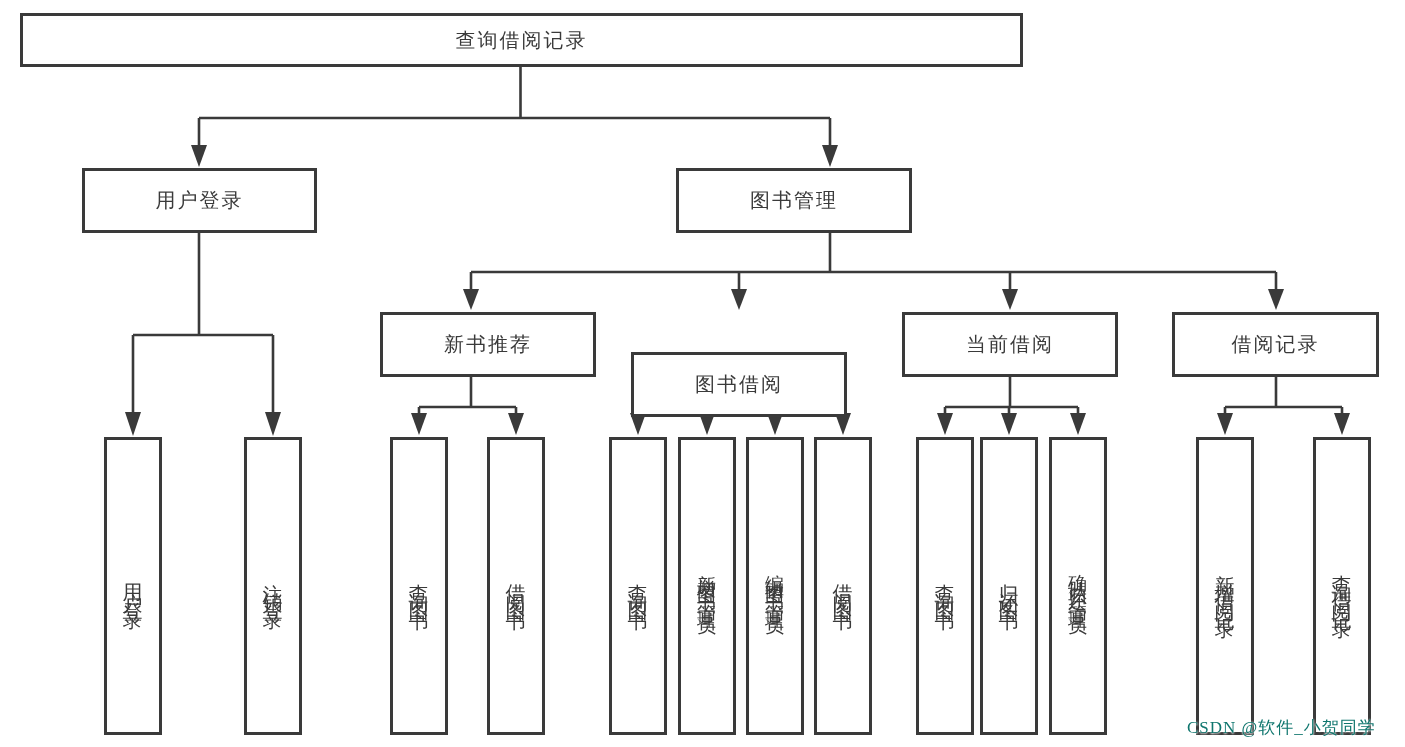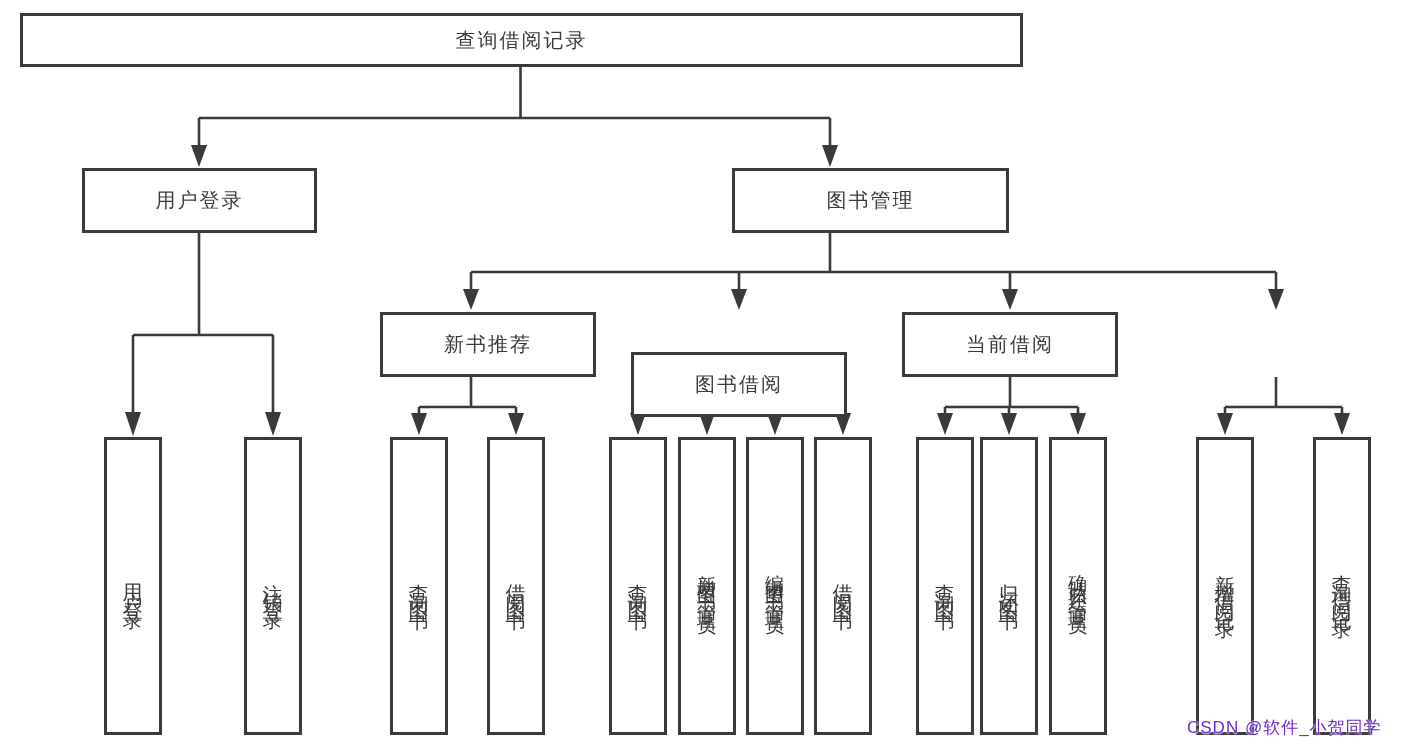--- a/index.html
+++ b/index.html
@@ -11,40 +11,41 @@
   .ln{stroke:#3a3a3a;stroke-width:2.6;fill:none;}
   .ah{fill:#3a3a3a;stroke:none;}
   .node{
     position:absolute;box-sizing:border-box;background:#ffffff;
     border:3px solid #3a3a3a;display:flex;align-items:center;justify-content:center;
     z-index:2;
   }
   .h{font-size:20px;letter-spacing:2px;white-space:nowrap;}
   .root{left:20px;top:13px;width:1003px;height:54px;}
   .l1a{left:82px;top:168px;width:235px;height:65px;}
-  .l1b{left:732px;top:168px;width:277px;height:65px;}
+  .l1b{left:676px;top:168px;width:236px;height:65px;}
   .l2{top:312px;height:65px;width:216px;}
   .l2a{left:363px;margin-left:17px;}
   .l2b{left:631px;margin-top:40px;}
   .l2c{left:902px;}
   .l2d{left:1172px;width:207px;}
   .leaf{
     top:437px;width:58px;height:298px;
     writing-mode:vertical-rl;text-orientation:mixed;
     font-size:20px;letter-spacing:9px;line-height:1;
   }
   .f1{left:104px;}  .f2{left:244px;}  .f3{left:390px;}  .f4{left:487px;}
   .f5{left:609px;}  .f6{left:678px;}  .f7{left:746px;}  .f8{left:814px;}
   .f9{left:916px;}  .f10{left:980px;} .f11{left:1049px;}
   .f12{left:1196px;}.f13{left:1313px;}
   .tight{letter-spacing:6px;font-size:19px;}
   .watermark{
     position:absolute;left:1187px;top:716px;z-index:5;
-    font-size:17px;letter-spacing:1px;color:#6d28d9;white-space:nowrap;
+    font-size:17px;letter-spacing:1px;color:#0f766e;white-space:nowrap;
     text-shadow:0 0 2px #ffffff,0 1px 2px rgba(255,255,255,0.9);
+    font-family:Liberation Serif, serif;
   }
 </style>
 </head>
 <body>
 
 <div class="canvas">
 
   <svg class="connectors" width="1405" height="747" viewBox="0 0 1405 747">
     <path class="ln" d="
       M520.5,67 V118 M199,118 H830 M199,118 V146 M830,118 V146
@@ -76,20 +77,21 @@
   </svg>
 
   <div class="node root h">查询借阅记录</div>
 
   <div class="node l1a h">用户登录</div>
   <div class="node l1b h">图书管理</div>
 
   <div class="node l2 l2a h">新书推荐</div>
   <div class="node l2 l2b h">图书借阅</div>
   <div class="node l2 l2c h">当前借阅</div>
+  <div class="node l2 l2d h">借阅记录</div>
 
   <div class="node leaf f1">用户登录</div>
   <div class="node leaf f2">注销登录</div>
   <div class="node leaf f3">查询图书</div>
   <div class="node leaf f4">借阅图书</div>
   <div class="node leaf f5">查询图书</div>
   <div class="node leaf f6 tight">新增图书（管理员）</div>
   <div class="node leaf f7 tight">编辑图书（管理员）</div>
   <div class="node leaf f8">借阅图书</div>
   <div class="node leaf f9">查询图书</div>

